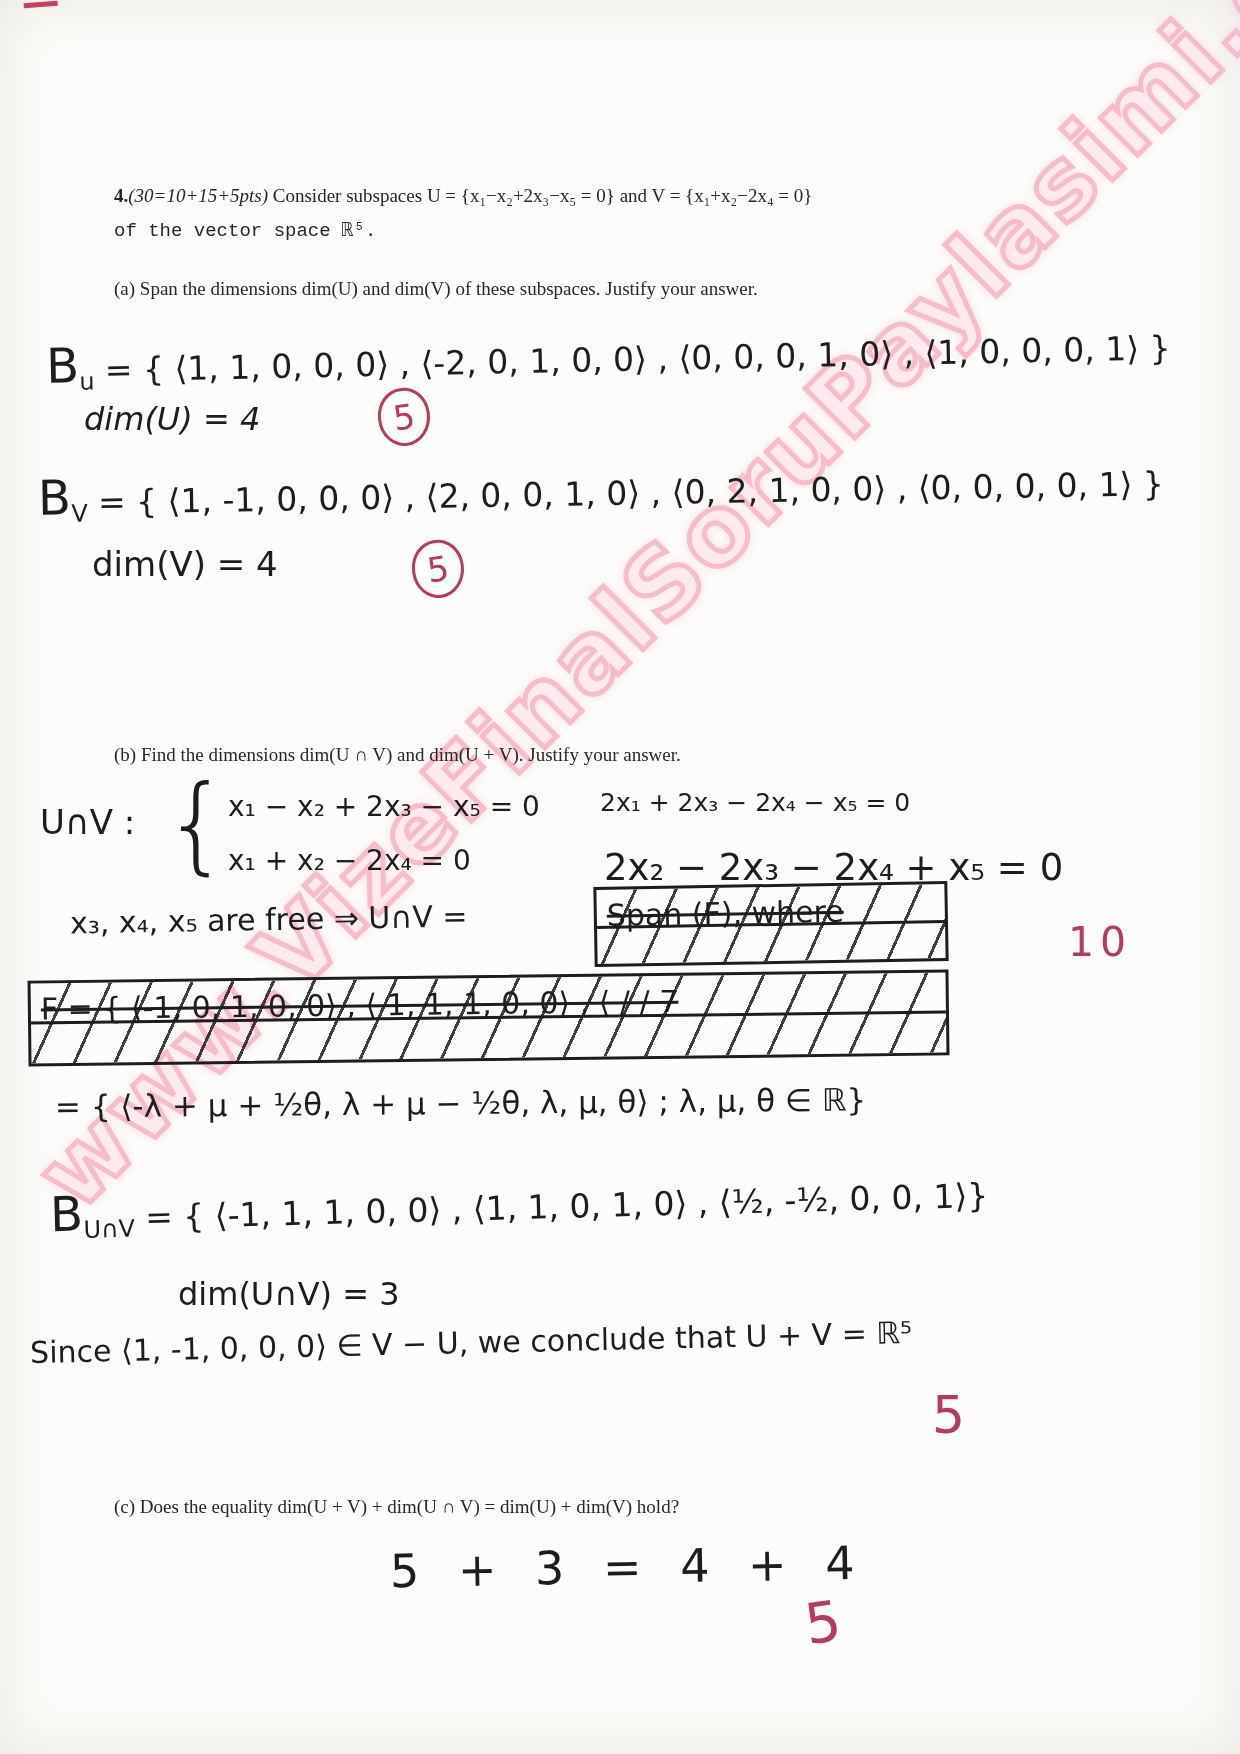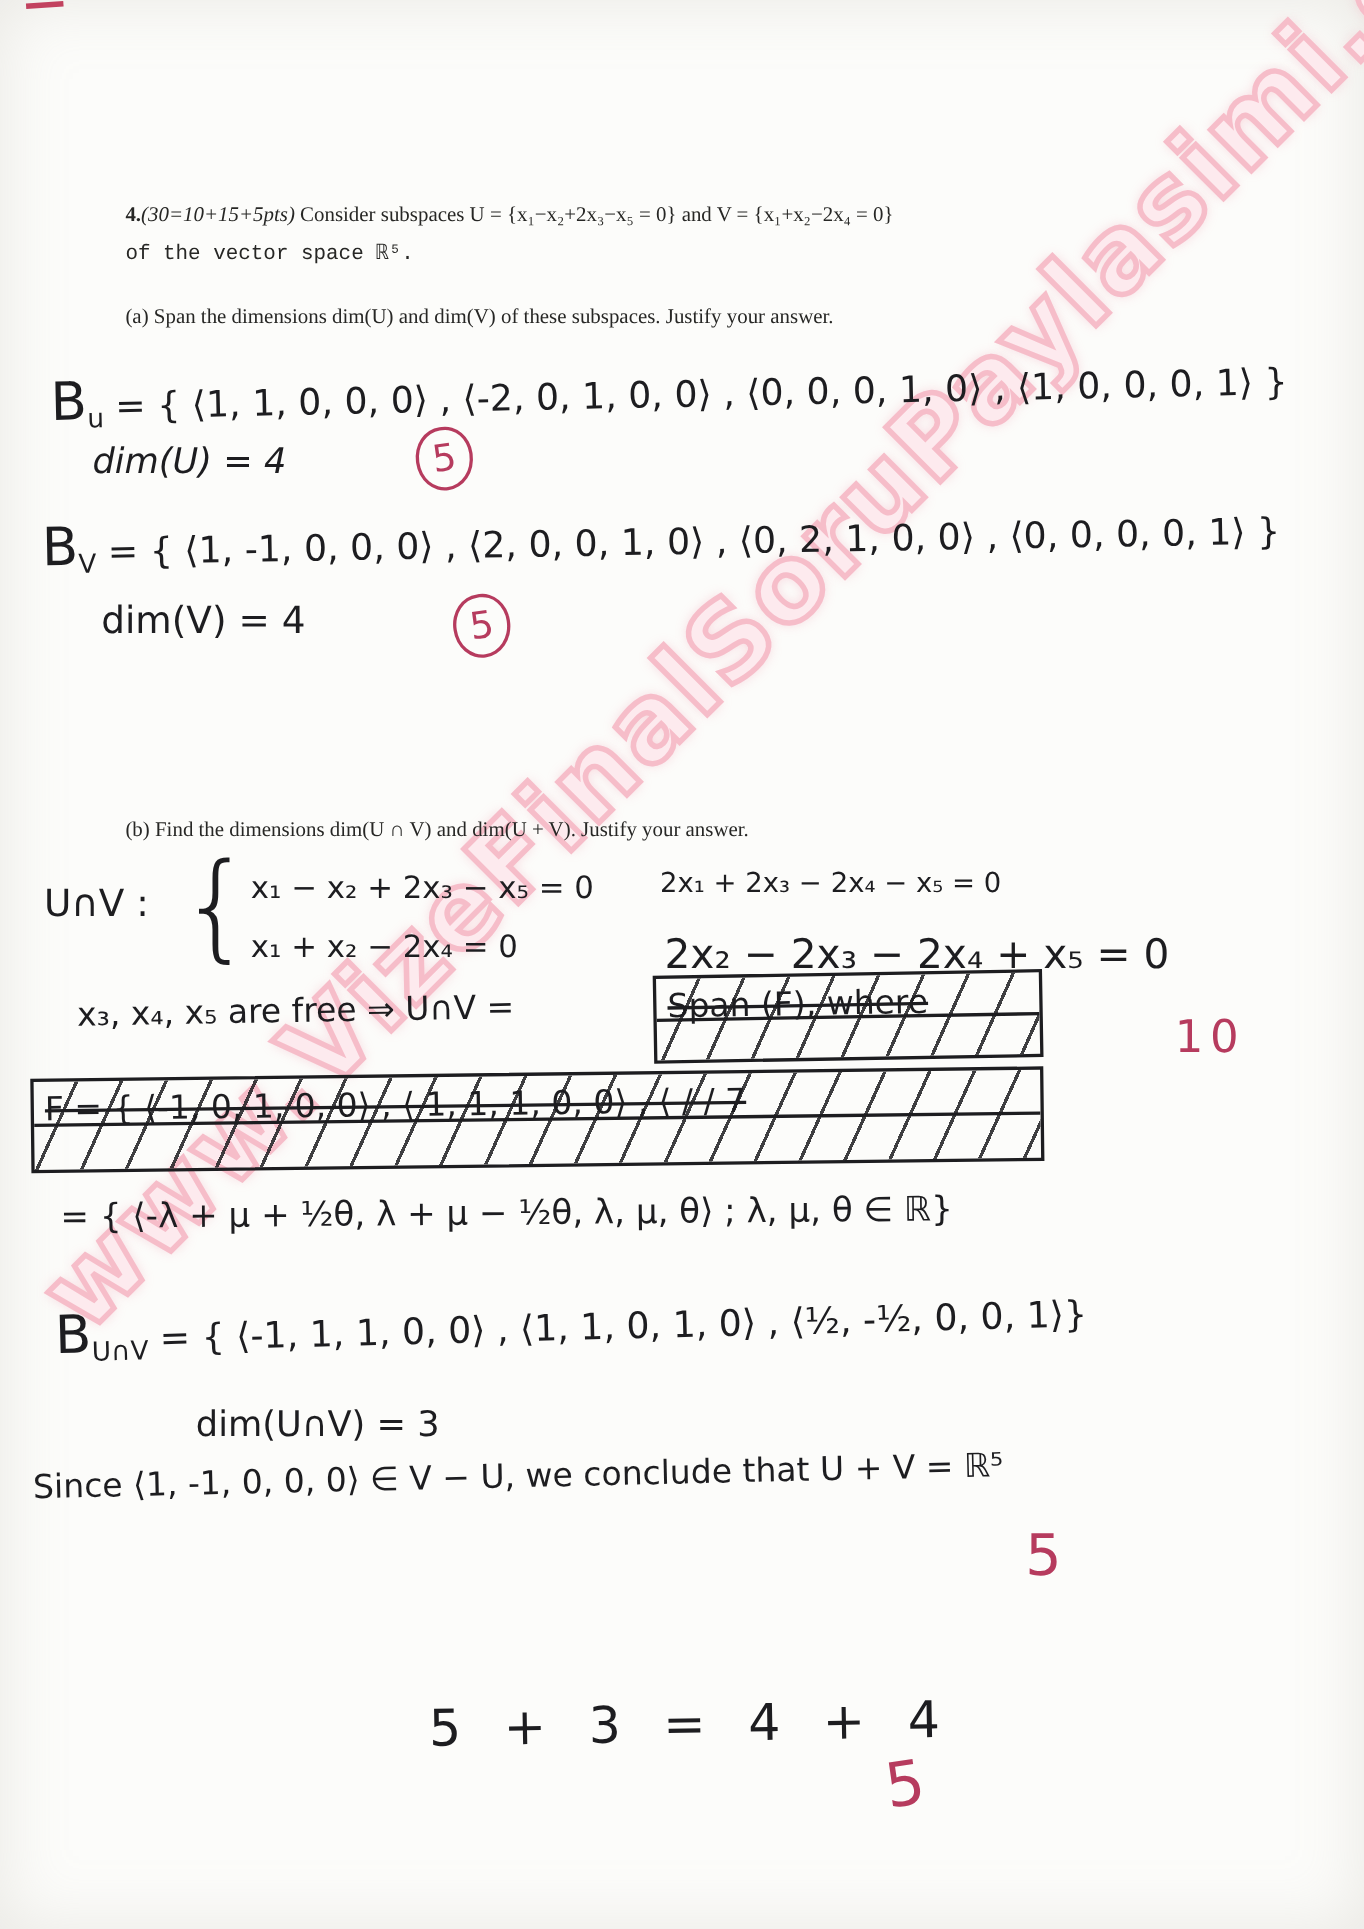--- a/index.html
+++ b/index.html
@@ -108,18 +108,19 @@
     <span class="bigB">B</span><sub class="hsub">U∩V</sub>
     <span>= { ⟨-1, 1, 1, 0, 0⟩ , ⟨1, 1, 0, 1, 0⟩ , ⟨½, -½, 0, 0, 1⟩}</span>
   </div>
 
   <div class="hw" style="left:178px; top:1275px; font-size:32px;">dim(U∩V) = 3</div>
 
   <div class="hw" style="left:30px; top:1325px; font-size:30px; transform:rotate(-1.3deg);">Since ⟨1, -1, 0, 0, 0⟩ ∈ V − U, we conclude that U + V = ℝ⁵</div>
 
   <div class="hw red" style="left:932px; top:1385px; font-size:52px;">5</div>
 
+  <div class="print" style="left:114px; top:1496px;">(c) Does the equality dim(U + V) + dim(U ∩ V) = dim(U) + dim(V) hold?</div>
 
   <div class="hw" style="left:390px; top:1540px; font-size:46px; letter-spacing:12px; transform:rotate(-1deg);">5 + 3 = 4 + 4</div>
 
   <div class="hw red" style="left:805px; top:1590px; font-size:56px; transform:rotate(-8deg);">5</div>
 
 </div>
 
 </body></html>

